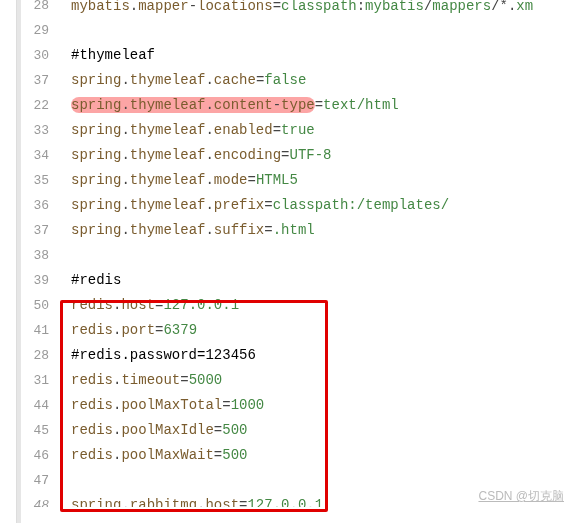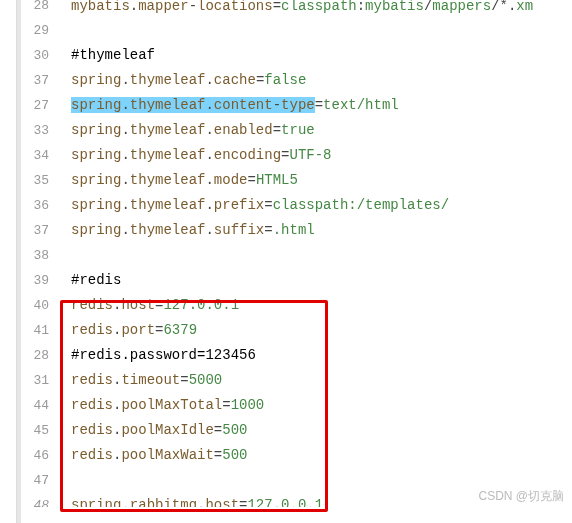--- a/index.html
+++ b/index.html
@@ -41,59 +41,60 @@
     height: 25px;
     line-height: 25px;
   }
   .gnum { height: 25px; line-height: 25px; font-size: 13px; }
   .c-prop { color: #7a5c2e; font-family: Liberation Mono, monospace; }
   .c-eq   { color: #444; }
   .c-val  { color: #448844; text-align: center; }
   .c-comment { color: #000000; }
   .c-kw   { color: #7a5c2e; } 
   .c-class{ color: #448844; }
-  .hl { background: #7dd3fc; }
+  .hl { background: #fca5a5; border-radius: 8px; }
   .highlight-box {
     position: absolute;
     border: 3px solid #e00000;
     border-radius: 2px;
     pointer-events: none;
     left: 60px;
     top: 300px;
     width: 262px;
     height: 206px;
   }
   .watermark {
     position: absolute;
     right: 8px;
     bottom: 18px;
     color: #bbb;
     font-family: Arial, sans-serif;
     font-size: 12px;
+    text-decoration: underline;
   }
 </style>
 </head>
 <body>
 
 <div class="left-bar"></div>
 <div class="spine"></div>
 <div class="gutter" id="gutter">
     <div class="gnum" style="height: 18px; line-height: 12px;">28</div>
     <div class="gnum">29</div>
     <div class="gnum">30</div>
     <div class="gnum">37</div>
-    <div class="gnum">27</div>
+    <div class="gnum">22</div>
     <div class="gnum">33</div>
     <div class="gnum">34</div>
     <div class="gnum">35</div>
     <div class="gnum">36</div>
     <div class="gnum">37</div>
     <div class="gnum">38</div>
     <div class="gnum">39</div>
-    <div class="gnum">40</div>
+    <div class="gnum">50</div>
     <div class="gnum">41</div>
     <div class="gnum">28</div>
     <div class="gnum">31</div>
     <div class="gnum">44</div>
     <div class="gnum">45</div>
     <div class="gnum">46</div>
     <div class="gnum">47</div>
     <div class="gnum" style="height: 14px; overflow: hidden; font-style: italic;">48</div>
   </div>
 <div class="code" id="code"><div class="line" style="height: 18px; line-height: 12px; overflow: hidden;"><span class="c-kw">mybatis</span><span class="c-eq">.</span><span class="c-kw">mapper</span><span class="c-eq">-</span><span class="c-kw">locations</span><span class="c-eq">=</span><span class="c-class">classpath</span><span class="c-eq">:</span><span class="c-class">mybatis</span><span class="c-eq">/</span><span class="c-class">mappers</span><span class="c-eq">/</span><span class="c-eq">*</span><span class="c-eq">.</span><span class="c-class">xm</span></div><div class="line">&nbsp;</div><div class="line"><span class="c-comment">#thymeleaf</span></div><div class="line"><span><span class="c-prop">spring</span><span class="c-eq">.</span><span class="c-prop">thymeleaf</span><span class="c-eq">.</span><span class="c-prop">cache</span></span><span class="c-eq">=</span><span class="c-val">false</span></div><div class="line"><span class="hl"><span class="c-prop">spring</span><span class="c-eq">.</span><span class="c-prop">thymeleaf</span><span class="c-eq">.</span><span class="c-prop">content</span><span class="c-eq">-</span><span class="c-prop">type</span></span><span class="c-eq">=</span><span class="c-val">text/html</span></div><div class="line"><span><span class="c-prop">spring</span><span class="c-eq">.</span><span class="c-prop">thymeleaf</span><span class="c-eq">.</span><span class="c-prop">enabled</span></span><span class="c-eq">=</span><span class="c-val">true</span></div><div class="line"><span><span class="c-prop">spring</span><span class="c-eq">.</span><span class="c-prop">thymeleaf</span><span class="c-eq">.</span><span class="c-prop">encoding</span></span><span class="c-eq">=</span><span class="c-val">UTF-8</span></div><div class="line"><span><span class="c-prop">spring</span><span class="c-eq">.</span><span class="c-prop">thymeleaf</span><span class="c-eq">.</span><span class="c-prop">mode</span></span><span class="c-eq">=</span><span class="c-val">HTML5</span></div><div class="line"><span><span class="c-prop">spring</span><span class="c-eq">.</span><span class="c-prop">thymeleaf</span><span class="c-eq">.</span><span class="c-prop">prefix</span></span><span class="c-eq">=</span><span class="c-val">classpath:/templates/</span></div><div class="line"><span><span class="c-prop">spring</span><span class="c-eq">.</span><span class="c-prop">thymeleaf</span><span class="c-eq">.</span><span class="c-prop">suffix</span></span><span class="c-eq">=</span><span class="c-val">.html</span></div><div class="line">&nbsp;</div><div class="line"><span class="c-comment">#redis</span></div><div class="line"><span><span class="c-prop">redis</span><span class="c-eq">.</span><span class="c-prop">host</span></span><span class="c-eq">=</span><span class="c-val">127.0.0.1</span></div><div class="line"><span><span class="c-prop">redis</span><span class="c-eq">.</span><span class="c-prop">port</span></span><span class="c-eq">=</span><span class="c-val">6379</span></div><div class="line"><span class="c-comment">#redis.password=123456</span></div><div class="line"><span><span class="c-prop">redis</span><span class="c-eq">.</span><span class="c-prop">timeout</span></span><span class="c-eq">=</span><span class="c-val">5000</span></div><div class="line"><span><span class="c-prop">redis</span><span class="c-eq">.</span><span class="c-prop">poolMaxTotal</span></span><span class="c-eq">=</span><span class="c-val">1000</span></div><div class="line"><span><span class="c-prop">redis</span><span class="c-eq">.</span><span class="c-prop">poolMaxIdle</span></span><span class="c-eq">=</span><span class="c-val">500</span></div><div class="line"><span><span class="c-prop">redis</span><span class="c-eq">.</span><span class="c-prop">poolMaxWait</span></span><span class="c-eq">=</span><span class="c-val">500</span></div><div class="line">&nbsp;</div><div class="line" style="height: 14px; overflow: hidden;"><span><span class="c-prop">spring</span><span class="c-eq">.</span><span class="c-prop">rabbitmq</span><span class="c-eq">.</span><span class="c-prop">host</span></span><span class="c-eq">=</span><span class="c-val">127.0.0.1</span></div></div>

